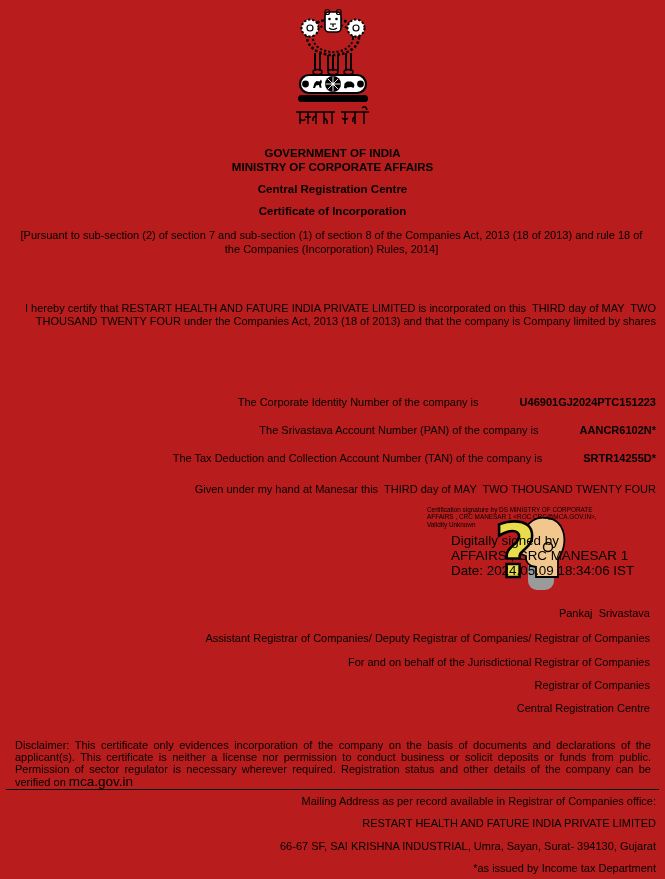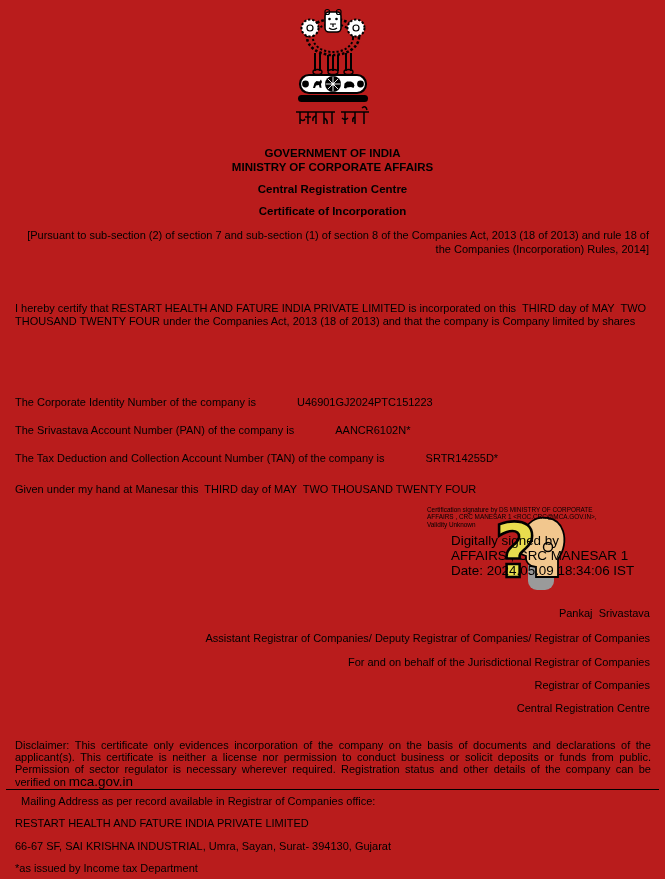--- a/index.html
+++ b/index.html
@@ -2,26 +2,26 @@
 <html><head>
 <meta charset="utf-8">
 <style>
   html,body{margin:0;padding:0;background:#fff;}
   .page{
     position:relative;width:665px;height:879px;background:#b91c1c;overflow:hidden;
     font-family:"Liberation Sans","DejaVu Sans",sans-serif;color:#000;
   }
   .abs{position:absolute;}
   .ctr{left:0;right:0;text-align:center;}
-  .b{font-weight:normal;padding-left:38px;}
+  .b{font-weight:bold;padding-left:38px;}
   .pre{white-space:pre-wrap;}
   .body-txt{font-size:11px;line-height:13px;}
   .hdr{font-size:11.5px;font-weight:bold;line-height:13.5px;}
-  .pursuant{font-size:11px;line-height:13.5px;left:14px;right:16px;text-align:right;}
-  .para{left:15px;right:9px;}
+  .pursuant{font-size:11px;line-height:13.5px;left:14px;right:16px;text-align:center;}
+  .para{left:15px;right:9px;text-align:right;}
   .right-line{left:15px;right:15px;text-align:right;font-size:11px;}
   .disclaimer{left:15px;right:14px;font-size:11px;line-height:11.9px;text-align:justify;}
   .mca{font-size:13.5px;}
   .rule{left:6px;right:6px;border-top:1.6px solid #000;height:0;}
   .sig-note{left:427px;width:230px;font-size:6.4px;line-height:7.4px;z-index:2;}
   .sig-digi{left:427px;width:238px;font-size:13.4px;line-height:14.8px;z-index:2;}
   .badge{left:486px;top:514px;width:94px;height:78px;z-index:1;}
   svg{display:block;}
 </style>
 </head>

